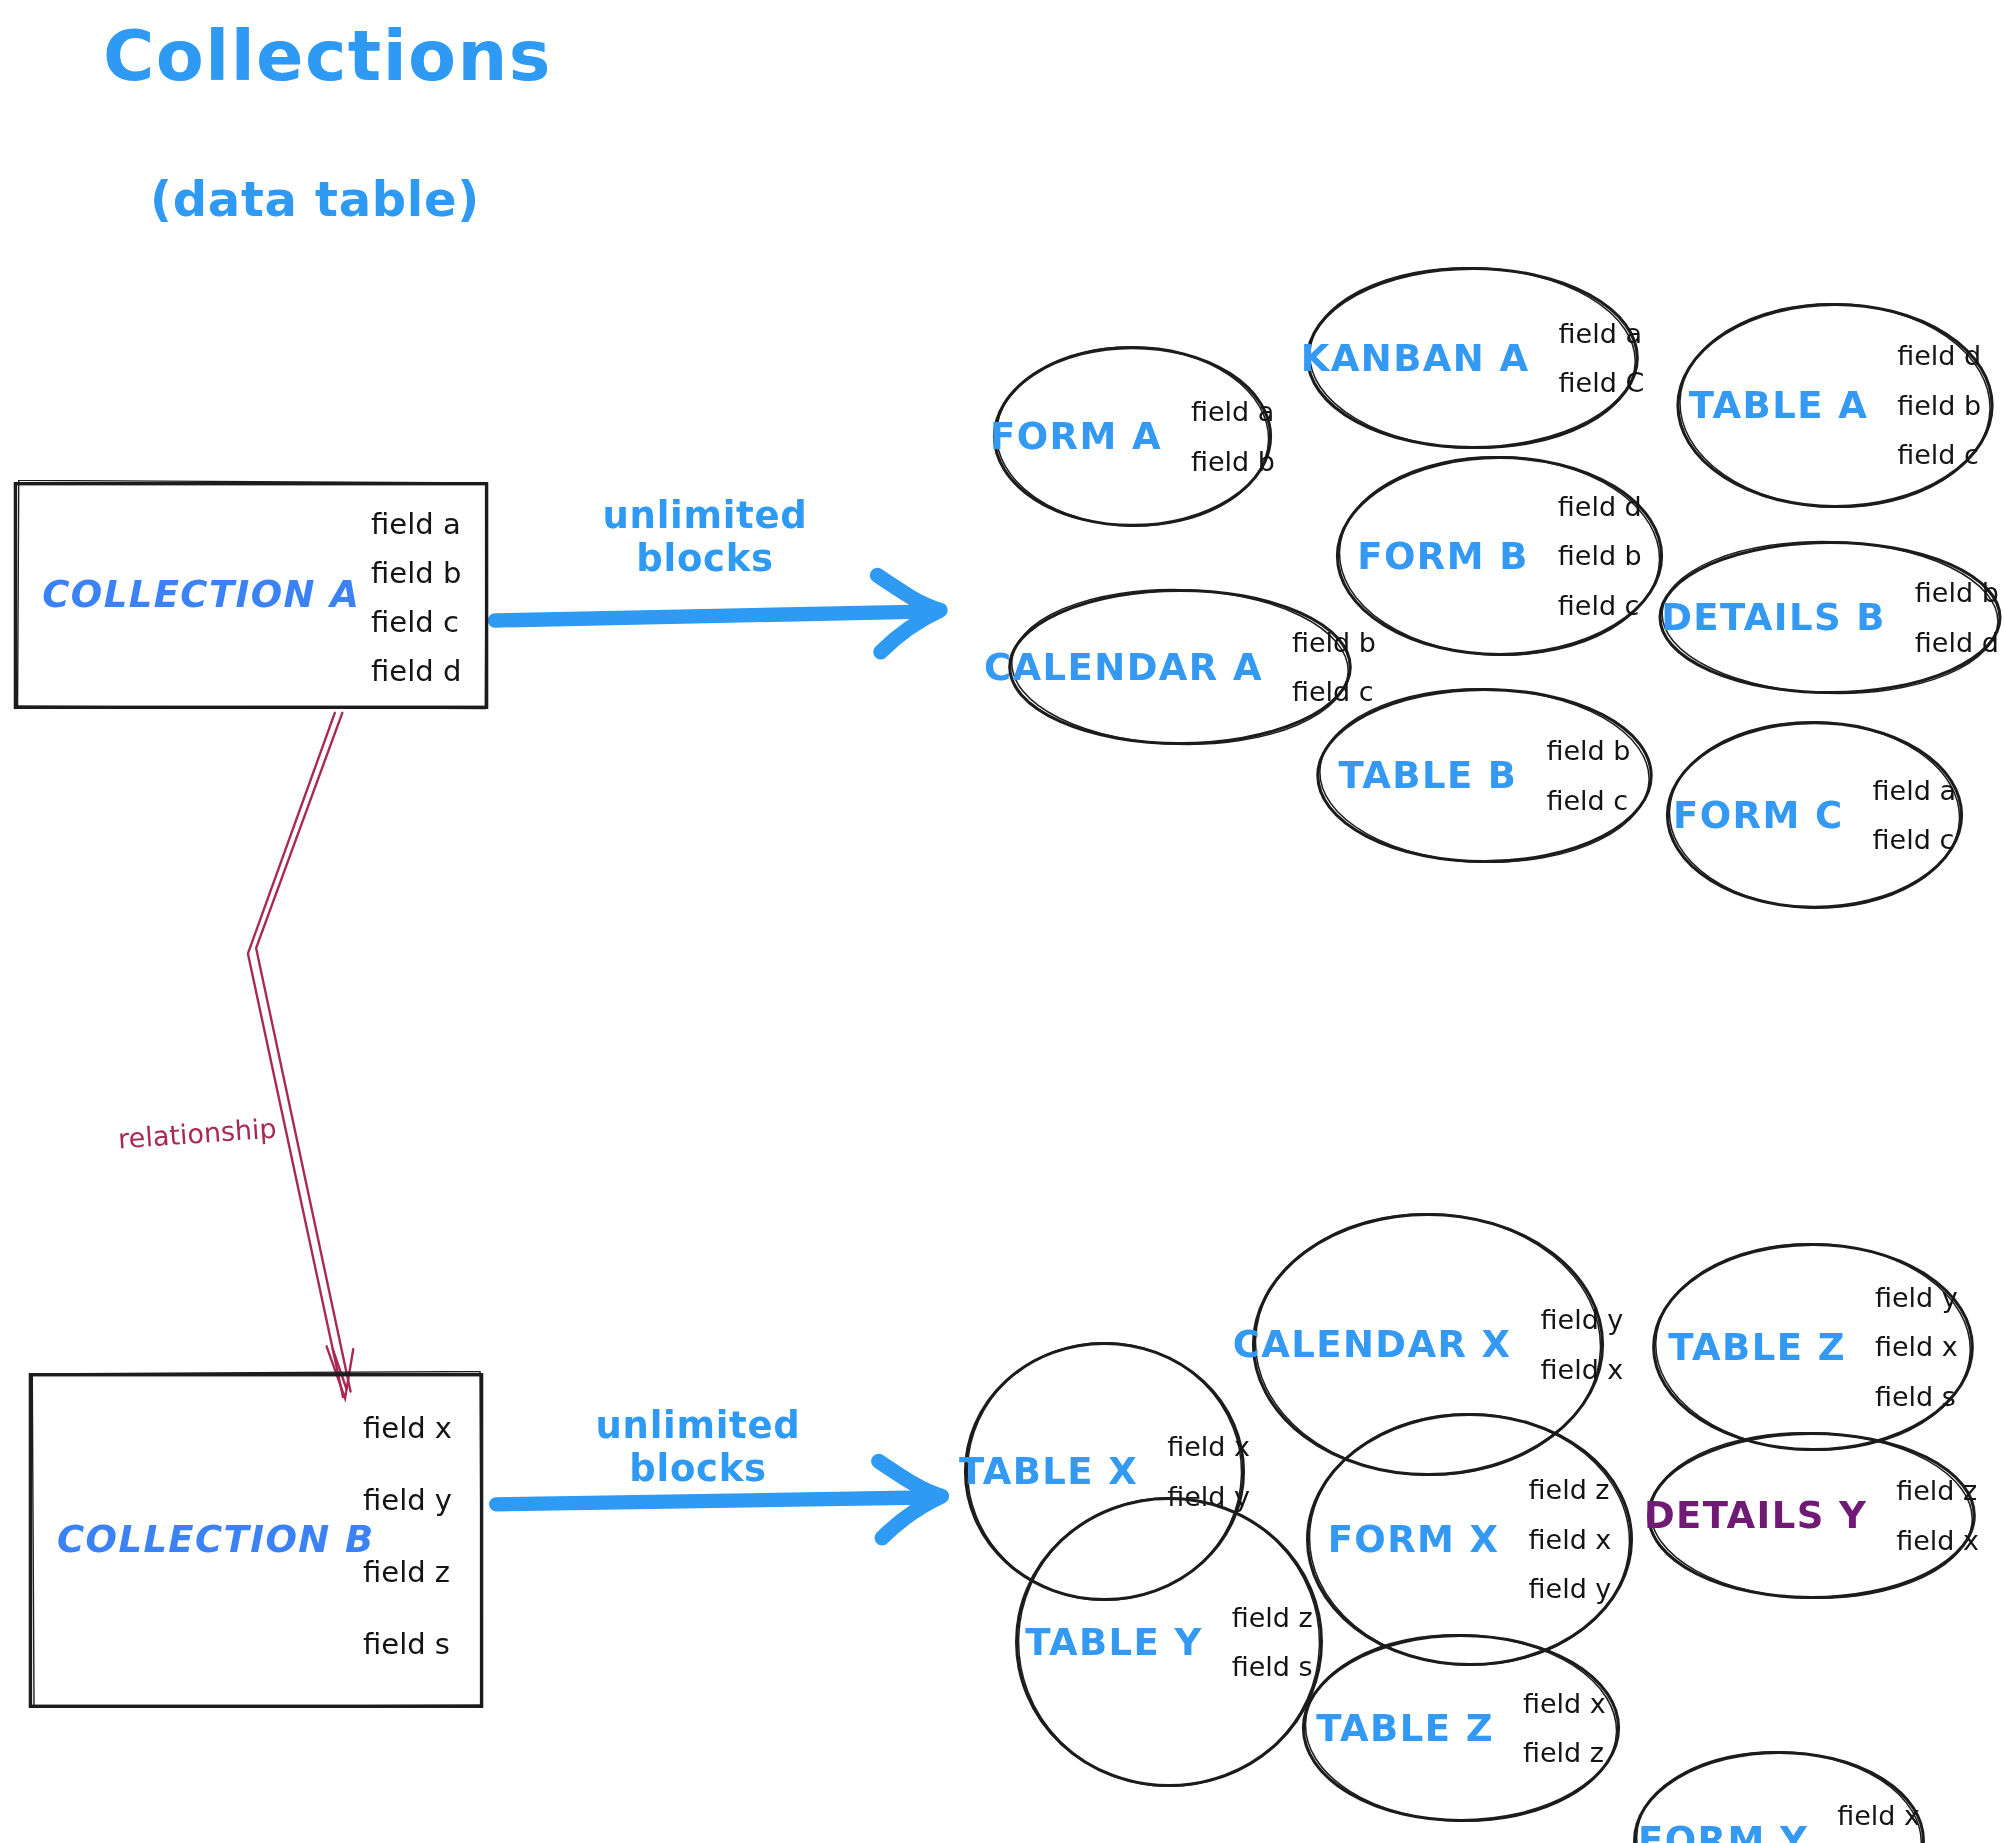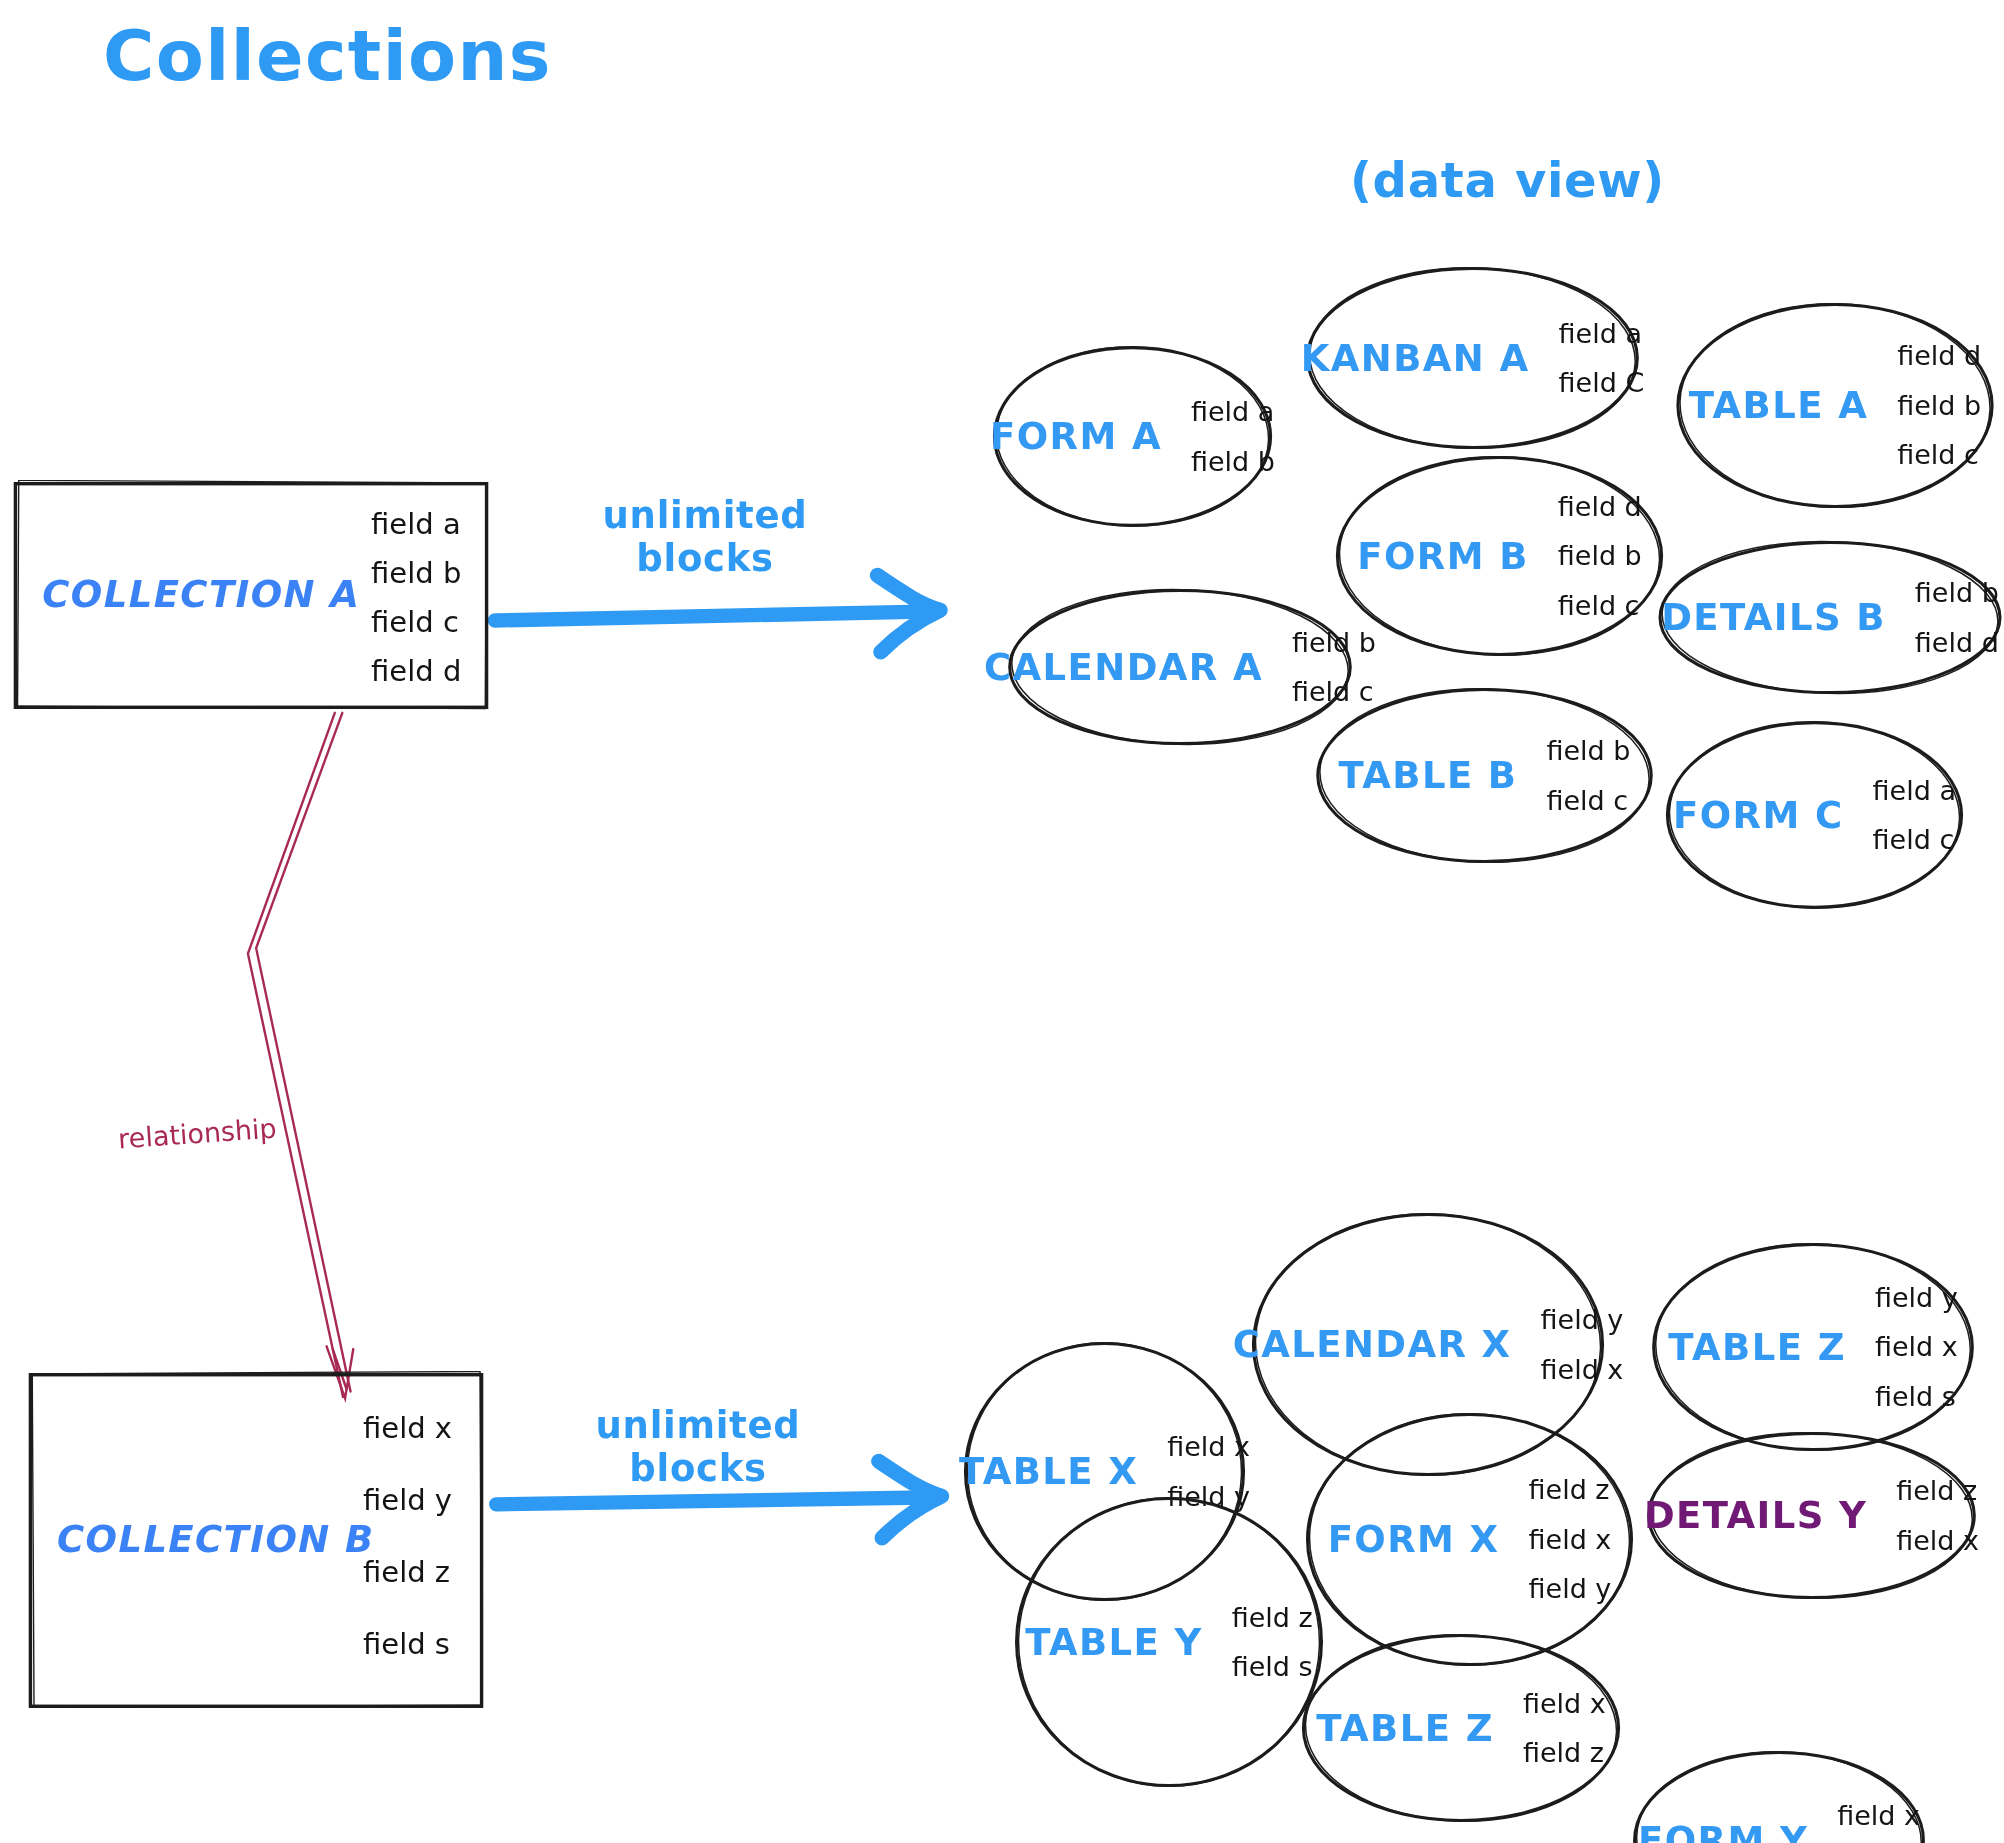--- a/index.html
+++ b/index.html
@@ -31,21 +31,21 @@
   .bfields{display:flex;flex-direction:column;gap:18px;color:#141414;}
   .bfield{font-size:27px;line-height:31.5px;white-space:nowrap;}
   svg.overlay{position:absolute;left:0;top:0;pointer-events:none;}
 </style>
 </head>
 <body>
 
 <div id="canvas">
 
   <div class="abs title-main" style="left:103px;top:15px;width:424px;">Collections</div>
-  <div class="abs title-sub" style="left:1321px;top:152px;width:373px;">(data view)</div>
+  <div class="abs title-sub" style="left:137px;top:171px;width:356px;">(data table)</div>
 
   <svg class="overlay" width="2005" height="1843" viewBox="0 0 2930 2694">
 
     <g stroke="#2e9af3" fill="none" stroke-linecap="round" stroke-linejoin="round">
       <path d="M 723,907 L 1350,894" stroke-width="21"></path>
       <path d="M 1282,841 C 1322,868 1346,884 1374,892 C 1344,906 1313,927 1287,953" stroke-width="22"></path>
     </g>
 
     <g stroke="#2e9af3" fill="none" stroke-linecap="round" stroke-linejoin="round">
       <path d="M 725,2199 L 1350,2189" stroke-width="21"></path>

